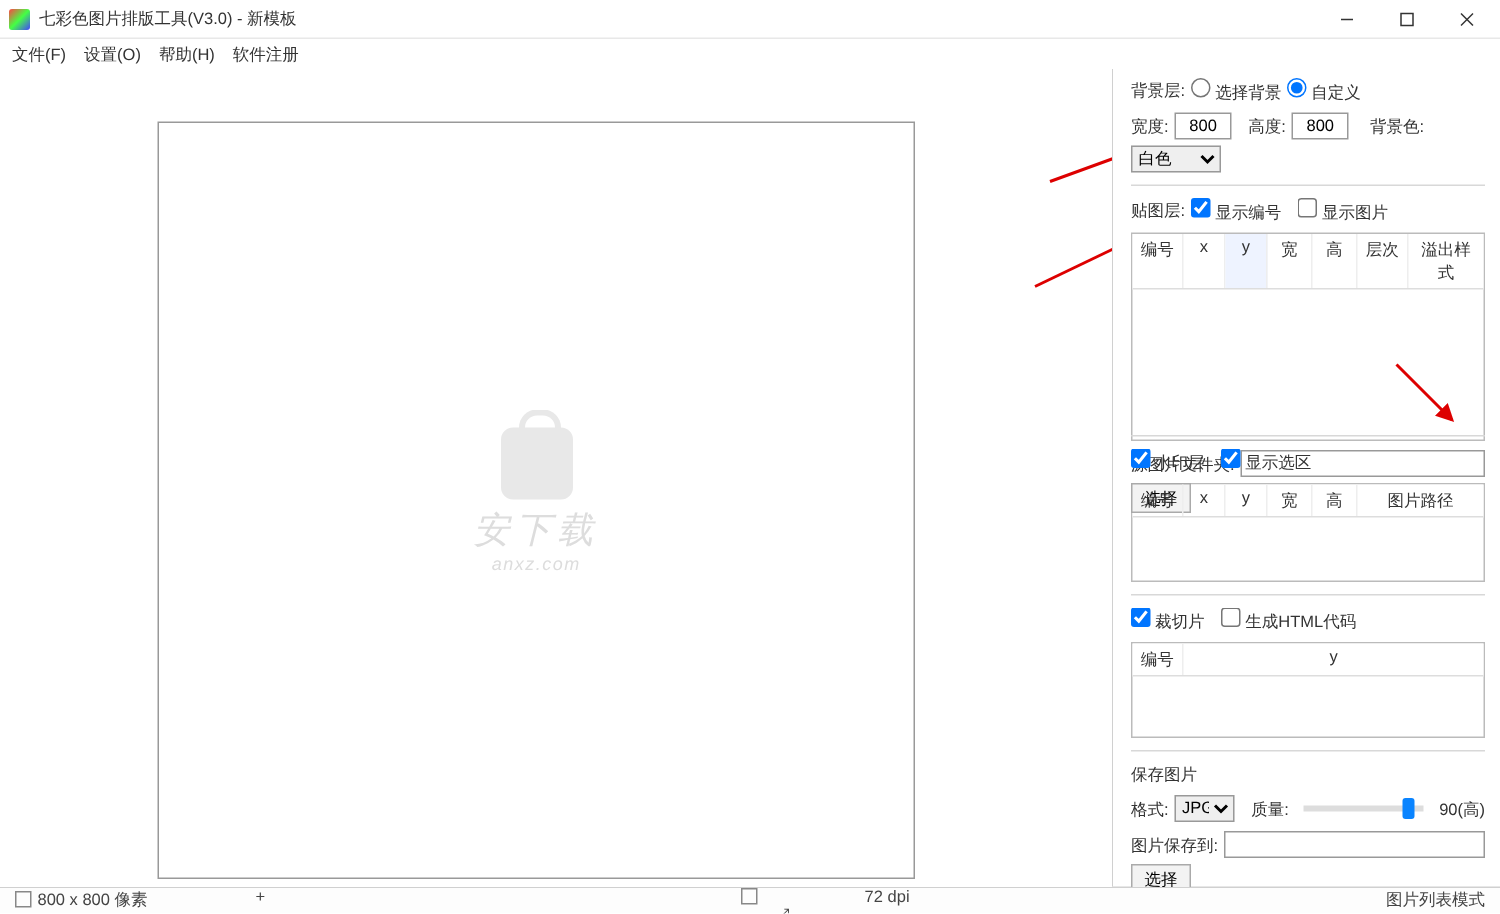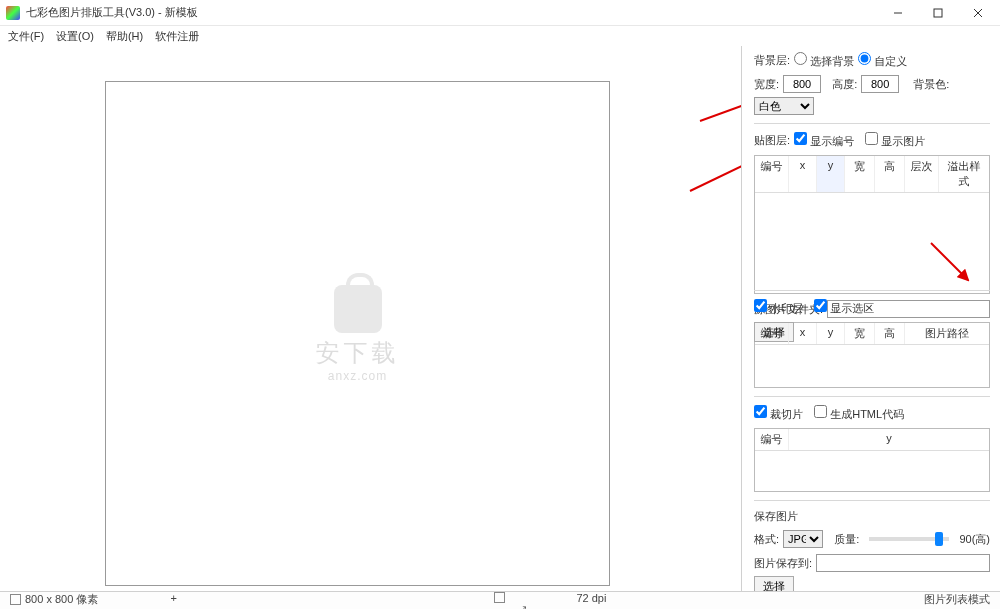--- a/index.html
+++ b/index.html
@@ -8,21 +8,21 @@
 .titlebar { height: 26px; display: flex; align-items: center; padding: 0 2px 0 6px; border-bottom: 1px solid #e8e8e8; }
 .titlebar .icon { width: 14px; height: 14px; margin-right: 6px; background: linear-gradient(135deg,#f44,#4f4,#44f); border-radius: 2px; }
 .titlebar .title { flex: 1; color: #333; }
 .winbtn { width: 40px; height: 26px; display: flex; align-items: center; justify-content: center; color: #333; }
 .winbtn svg { width: 10px; height: 10px; }
 
 .menubar { height: 20px; display: flex; align-items: center; padding: 0 8px; gap: 12px; color: #333; text-align: center; }
 
 .body { display: flex; height: 545px; }
 
-.canvas-area { flex: 1; position: relative; overflow: auto; background: #fff; }
+.canvas-area { flex: 1; position: relative; overflow: auto; background: #fff; font-style: italic; }
 .canvas { position: absolute; left: 105px; top: 35px; width: 505px; height: 505px; border: 1px solid #999; background: #fff; }
 .watermark { position: absolute; top: 50%; left: 50%; transform: translate(-50%,-50%); color: #e0e0e0; text-align: center; }
 .watermark .lock { width: 48px; height: 48px; margin: 0 auto 4px; background: #e8e8e8; border-radius: 8px; position: relative; }
 .watermark .lock::before { content:""; position:absolute; top:-12px; left:12px; width:20px; height:20px; border:4px solid #e8e8e8; border-bottom:none; border-radius:12px 12px 0 0; }
 .watermark .txt1 { font-size: 24px; letter-spacing: 4px; color:#ddd; }
 .watermark .txt2 { font-size: 12px; color:#ddd; letter-spacing:1px; }
 
 .vdiv { width: 1px; background: #d0d0d0; }
 
 .sidepanel { width: 258px; padding: 6px 10px 6px 12px; overflow-y: auto; color: #333; }

